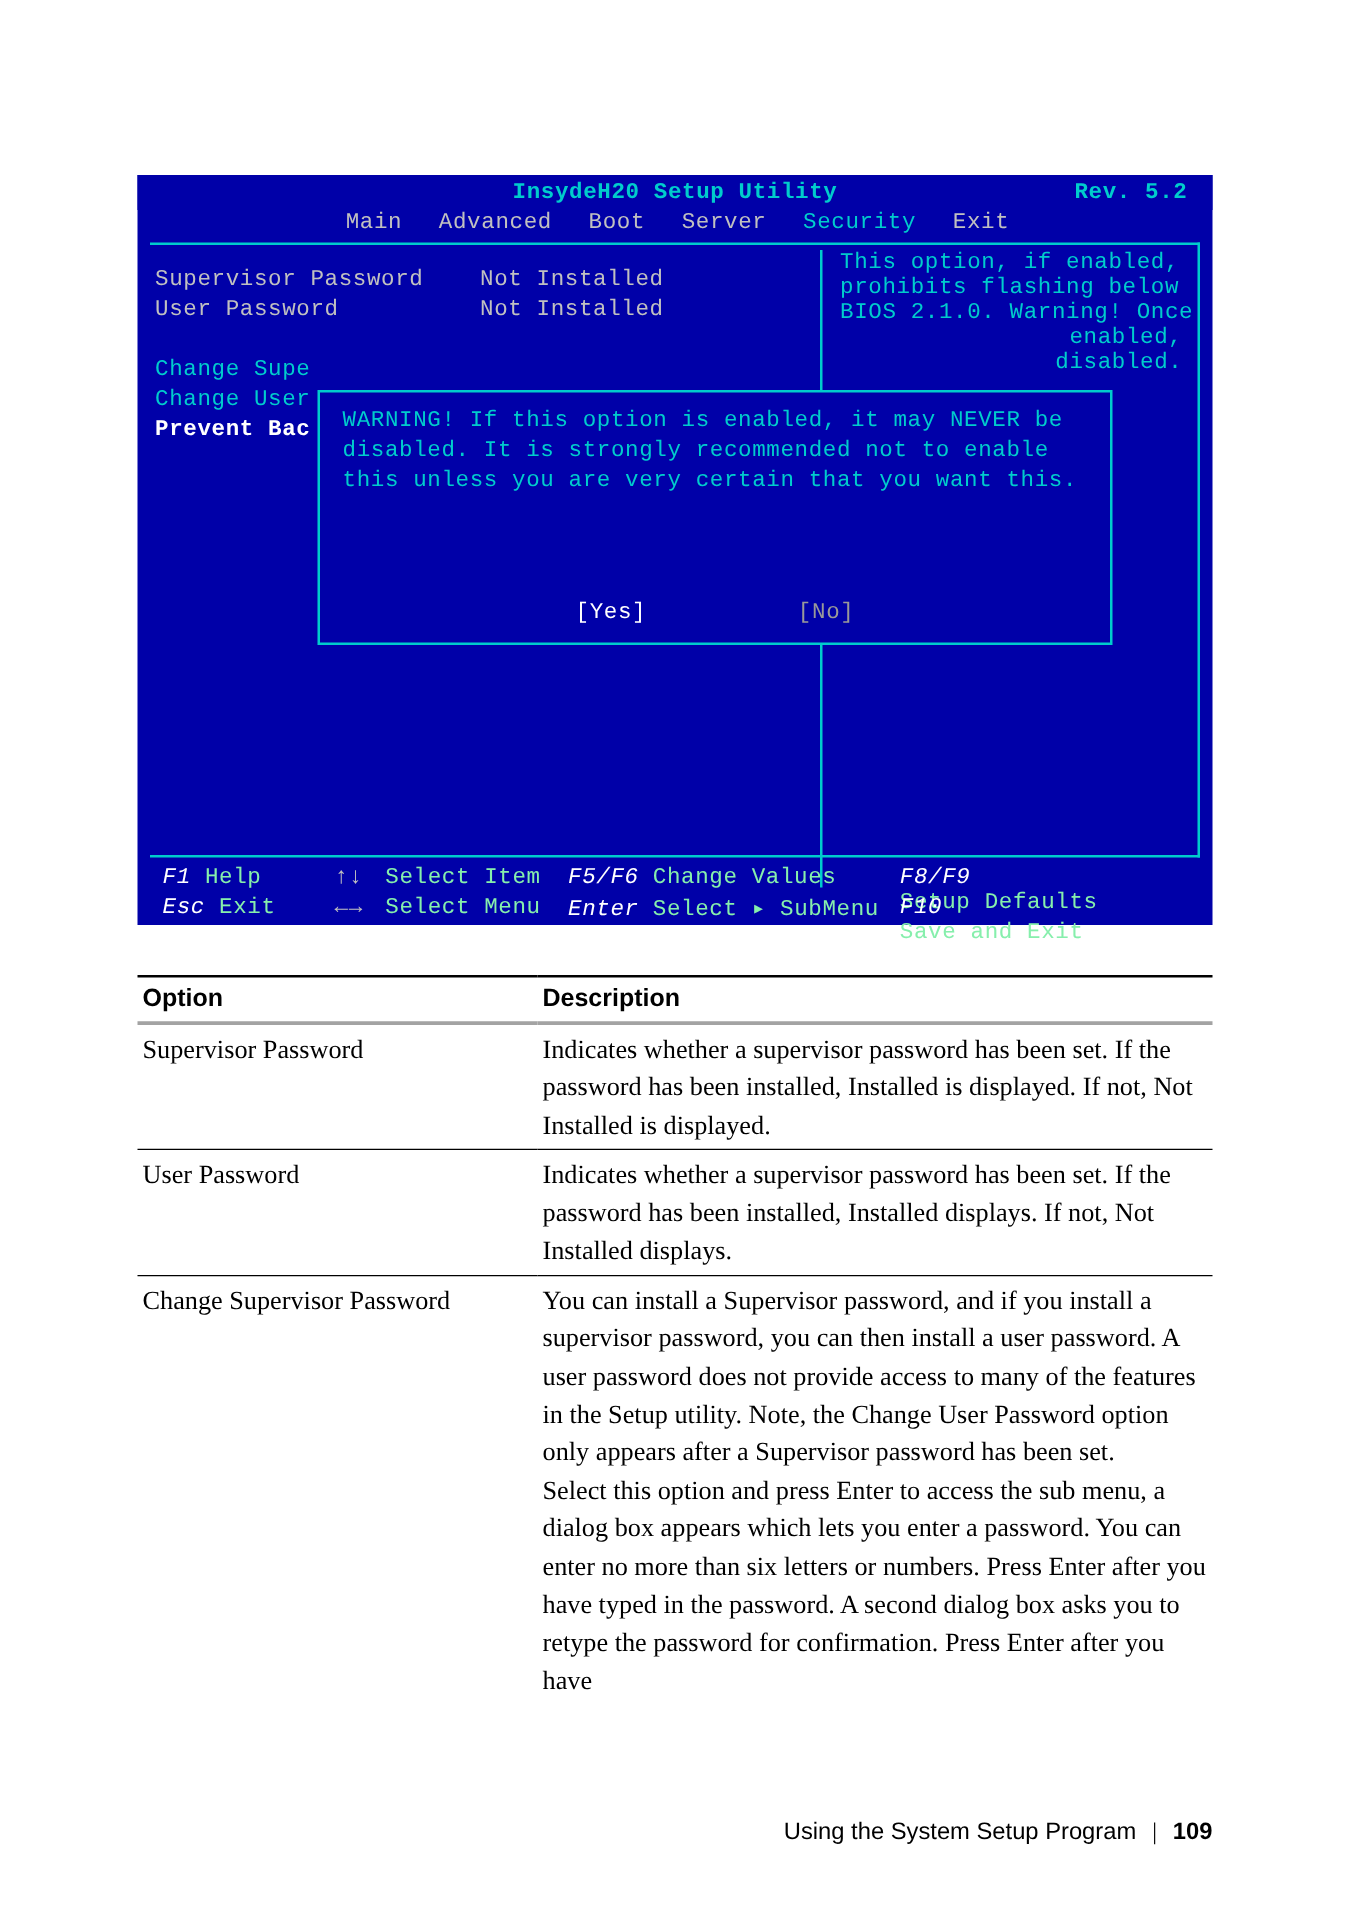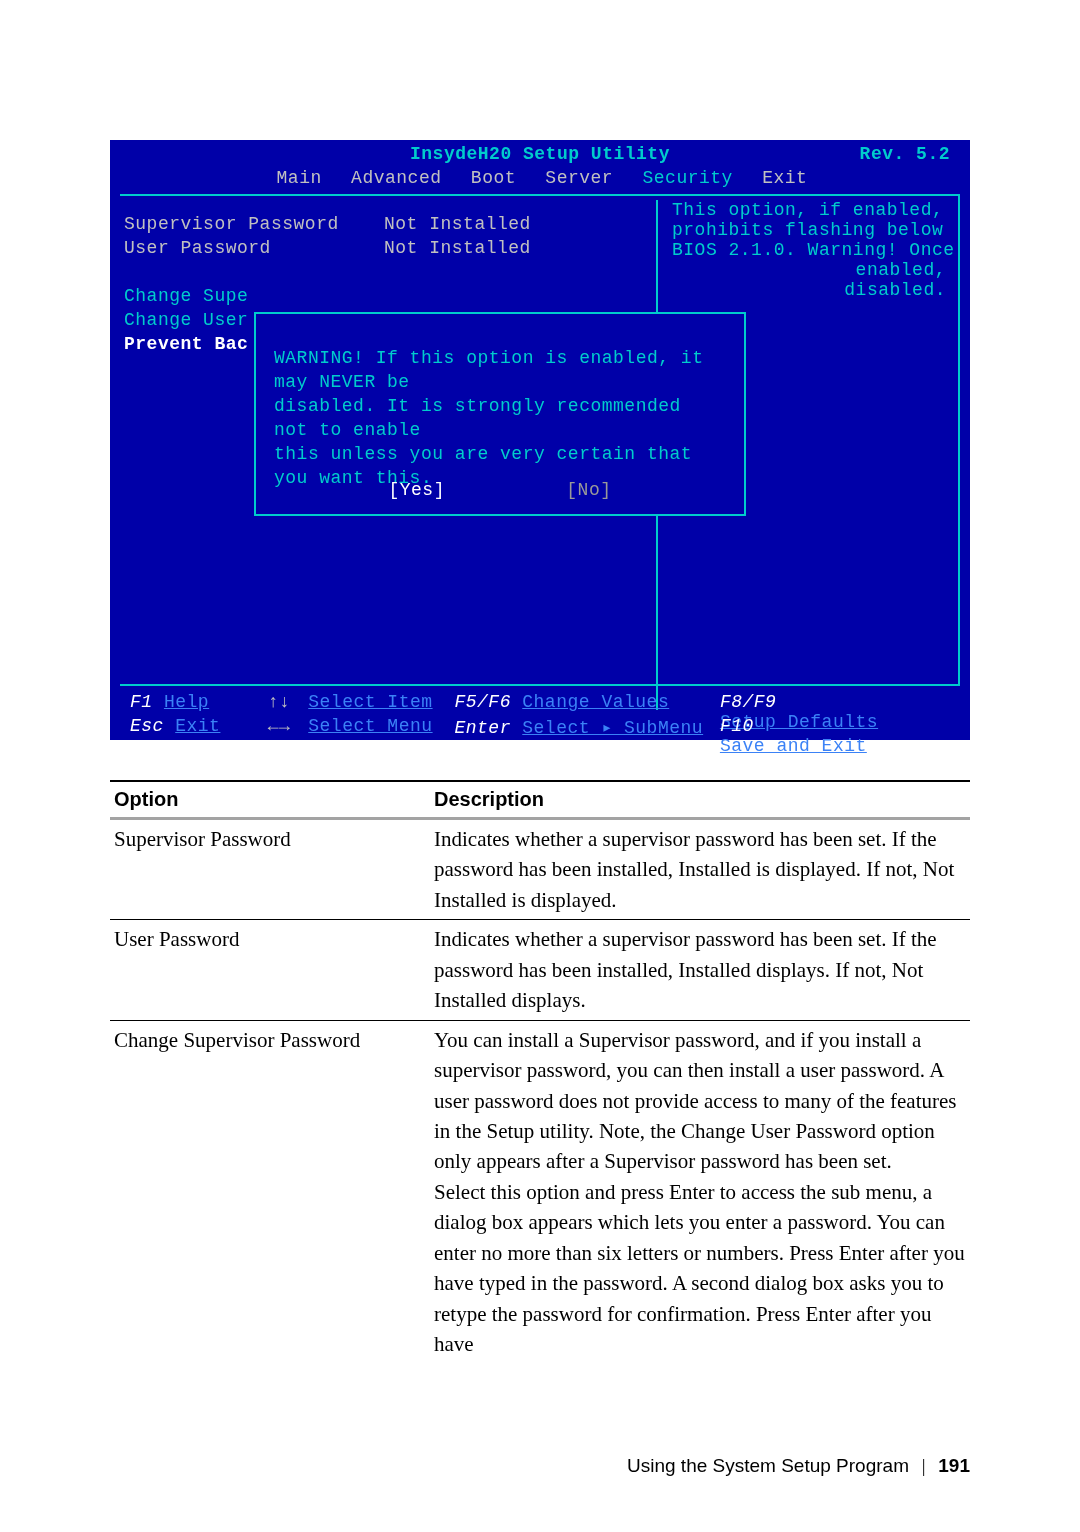--- a/index.html
+++ b/index.html
@@ -28,35 +28,35 @@
     .bios-body { position: absolute; top: 60px; left: 14px; right: 14px; bottom: 58px; }
     .bios-left { position: absolute; left: 0; top: 0; width: 540px; color: #c0c0c0; }
     .bios-left .row { display: flex; height: 24px; }
     .bios-left .row .lbl { width: 260px; }
     .bios-left .row .val { }
     .bios-right { position: absolute; right: 0; top: 0; width: 300px; color: #00cccc; border-left: 2px solid #00cccc; padding-left: 14px; height: 510px; }
     .bios-outer-border { position:absolute; top:54px; left:10px; right:10px; bottom:54px; border:2px solid #00cccc; border-left:none; }
     .bios-highlight-row { color: #fff; }
     
     .dialog-box {
-      position: absolute; top: 112px; left: 130px; width: 492px; height: 204px;
-      border: 2px solid #00cccc; background: #0000a8; padding: 32px 18px;
+      position: absolute; top: 112px; left: 130px; width: 636px; height: 204px;
+      border: 2px solid #00cccc; background: #0000a8; padding: 11px 18px;
     }
     .dialog-box .warn { color: #00cccc; line-height: 24px; }
     .dialog-buttons { position: absolute; bottom: 14px; left: 0; right:0; text-align:center; }
     .dialog-buttons span { display:inline-block; margin: 0 55px; color:#fff; }
     .dialog-buttons .sel { color:#fff; }
     .dialog-buttons .unsel { color:#999;margin-top:28px; }
     
     .bios-footer {
       position: absolute; bottom: 0; left: 0; right: 0; height: 52px; padding: 4px 20px;
       font-size: 18px; color: #c0c0c0;
     }
     .bios-footer .fkey { color: #fff; display:inline-block;font-style:italic; }
-    .bios-footer .flab { color: #3b82f6; display:inline-block; margin-right: 8px; text-decoration: underline; }
+    .bios-footer .flab { color: #86efac; display:inline-block; margin-right: 8px; }
     .bios-footer .fgrey { color: #c0c0c0; display:inline-block; margin-right: 18px; }
     .foot-row { height: 24px; display:flex; }
     .foot-col1 { width: 140px; }
     .foot-col2 { width: 190px; }
     .foot-col3 { width: 270px; }
     .foot-col4 { }
     
     
     .desc-table { width: 860px; border-collapse: collapse; font-size: 21px; }
     .desc-table th { text-align: left; font-weight: bold; border-top: 2px solid #000; border-bottom: 3px solid #a3a3a3; padding: 6px 4px; font-family: Arial, sans-serif; font-size: 20px; }
@@ -170,14 +170,14 @@
 Select this option and press Enter to access the sub menu, a dialog box appears which lets you enter a password. You can enter no more than six letters or numbers. Press Enter after you have typed in the password. A second dialog box asks you to retype the password for confirmation. Press Enter after you have</td>
       </tr>
     </tbody>
   </table>
 
 </div>
 
 <div class="page-footer">
   <span class="sec">Using the System Setup Program</span>
   <span class="divider">|</span>
-  <span class="num">191</span>
+  <span class="num">109</span>
 </div>
 
 </body></html>

